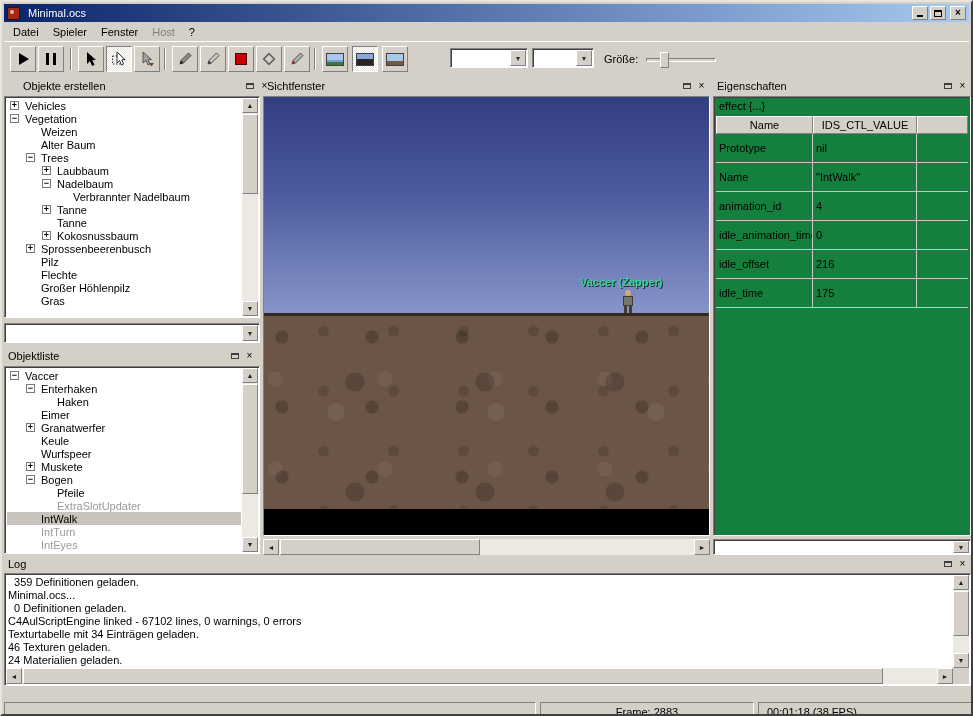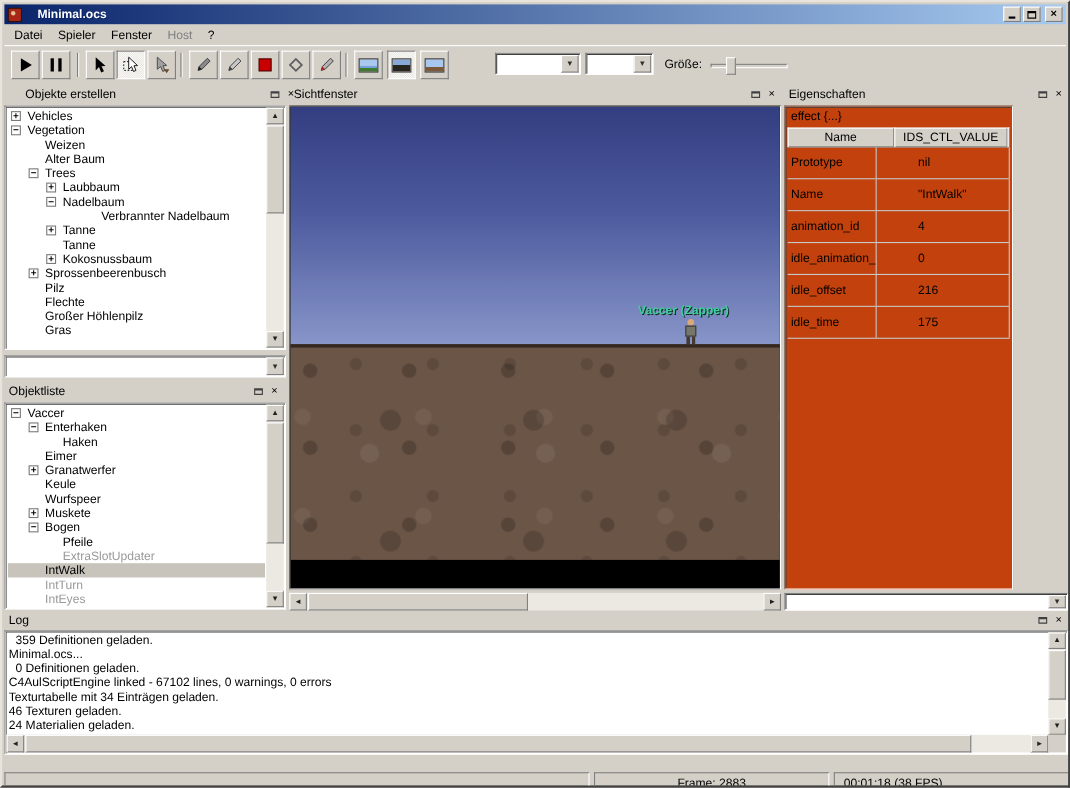--- a/index.html
+++ b/index.html
@@ -18,21 +18,21 @@
                      linear-gradient(45deg,#fff 25%,transparent 25%,transparent 75%,#fff 75%);
     background-size:2px 2px; background-position:0 0,1px 1px; }
   
   .titlebar { position:absolute; left:2px; top:2px; right:2px; height:18px;
     background:linear-gradient(90deg,#0a246a,#a6caf0);
     display:flex; align-items:center; padding:0 3px; }
   .app-icon { width:13px; height:13px; background:#a82818; border:1px solid #3a0c04;
     border-radius:2px; position:relative; flex:none; }
   .app-icon::after { content:""; position:absolute; left:2px; top:2px; width:4px; height:4px;
     background:#e8c090; border-radius:50%; }
-  .title-text { color:#fff; font-weight:bold; margin-left:6px; flex:1;
+  .title-text { color:#fff; font-weight:normal; margin-left:0; flex:1;
     text-shadow:1px 1px 0 #0a246a;padding-left:8px; }
   .tb-btn { width:16px; height:14px; margin-left:2px; display:flex; align-items:center;
     justify-content:center; font:bold 10px/10px "Liberation Sans",sans-serif; }
   .glyph-min { width:6px; height:2px; background:#000; align-self:flex-end; margin:0 auto 2px auto; }
   .glyph-max { width:8px; height:7px; border:1px solid #000; border-top-width:2px; }
   
   .menubar { position:absolute; left:2px; top:20px; right:2px; height:19px;
     display:flex; align-items:center; padding-left:2px; }
   .menu-item { padding:2px 7px; }
   .menu-item.dis { color:#808080; }
@@ -66,21 +66,21 @@
   .cap-btn { width:13px; height:12px; display:flex; align-items:center; justify-content:center;
     font:10px/10px "Liberation Sans",sans-serif; color:#000; margin-left:2px; }
   .float-glyph { width:8px; height:6px; border:1px solid #404040; border-top-width:2px; }
   
   .treebox { position:absolute; background:#fff; overflow:hidden;
     border:1px solid; border-color:#808080 #fff #fff #808080; box-shadow:inset 1px 1px 0 #404040; }
   .tree-inner { position:absolute; left:2px; top:2px; right:18px; bottom:2px; overflow:hidden; }
   .trow { display:flex; align-items:center; height:13px; white-space:nowrap; }
   .trow.sel { background:#c8c4bc; }
   .trow.muted .tl { color:#9a9a9a; }
-  .l0 { padding-left:3px; } .l1 { padding-left:19px; } .l2 { padding-left:35px; } .l3 { padding-left:51px;margin-left:19px; }
+  .l0 { padding-left:3px; } .l1 { padding-left:19px; } .l2 { padding-left:35px; } .l3 { padding-left:51px; }
   .slot { width:14px; flex:none; display:flex; align-items:center; justify-content:flex-start; }
   .tbox { width:9px; height:9px; border:1px solid #7a7a7a; background:#fff;
     font:bold 9px/7px "Liberation Sans",sans-serif; text-align:center; color:#000; flex:none; }
   .tl { margin-left:1px; }
   
   .vsb { position:absolute; top:1px; right:1px; bottom:1px; width:16px; background:#ece9e2; }
   .hsb { position:absolute; left:0; right:0; bottom:0; height:16px; background:#ece9e2; }
   .sb-btn { position:absolute; width:16px; height:15px; display:flex; align-items:center;
     justify-content:center; font-size:7px; color:#202020; }
   .sb-thumb { position:absolute; }
@@ -103,29 +103,29 @@
     background-size:90px 70px,130px 110px,160px 120px,70px 60px,110px 90px; }
   .vp-label { position:absolute; left:316px; top:179px; font-weight:bold; color:#3ecf9d;
     text-shadow:1px 1px 0 #142c24; }
   .char { position:absolute; left:357px; top:193px; width:14px; height:23px;
     display:flex; flex-direction:column; align-items:center; }
   .c-head { width:6px; height:6px; background:#d8a878; border-radius:50%; }
   .c-body { width:10px; height:10px; background:#76766a; border:1px solid #3c3c34; }
   .c-legs { width:8px; height:7px;
     background:linear-gradient(90deg,#463a30 0 3px,transparent 3px 5px,#463a30 5px 8px); }
   
-  .props-content { position:absolute; left:711px; top:94px; width:208px; height:440px;
-    background:#c2410c; border:1px solid; border-color:#808080 #fff #fff #808080;
+  .props-content { position:absolute; left:711px; top:94px; width:258px; height:440px;
+    background:#15803d; border:1px solid; border-color:#808080 #fff #fff #808080;
     box-shadow:inset 1px 1px 0 #404040; overflow:hidden; }
   .effect-bar { position:absolute; left:2px; top:3px; right:2px; height:15px; padding-left:3px; }
   .ptable-head { position:absolute; left:2px; top:19px; right:2px; height:18px; display:flex; }
   .ph { display:flex; align-items:center; justify-content:center; }
   .ph1 { width:97px; } .ph2 { width:104px; } .ph3 { flex:1; }
   .prows { position:absolute; left:2px; top:37px; right:2px; }
-  .prow { display:flex; height:29px; border-bottom:1px solid #c8c8c8;gap:35px; }
+  .prow { display:flex; height:29px; border-bottom:1px solid #c8c8c8; }
   .pc { display:flex; align-items:center; padding-left:3px; overflow:hidden; white-space:nowrap; }
   .pc1 { width:97px; border-right:1px solid #c8c8c8; }
   .pc2 { width:104px; border-right:1px solid #c8c8c8; }
   
   .logbox { position:absolute; left:2px; top:571px; width:967px; height:113px;
     background:#fff; border:1px solid; border-color:#808080 #fff #fff #808080;
     box-shadow:inset 1px 1px 0 #404040; overflow:hidden; }
   .log-text { position:absolute; left:3px; top:2px; right:19px; bottom:18px; overflow:hidden; }
   .logline { white-space:pre; height:13px; line-height:13px; }
   .sb-corner { position:absolute; right:1px; bottom:1px; width:16px; height:16px; background:#d4d0c8; }

